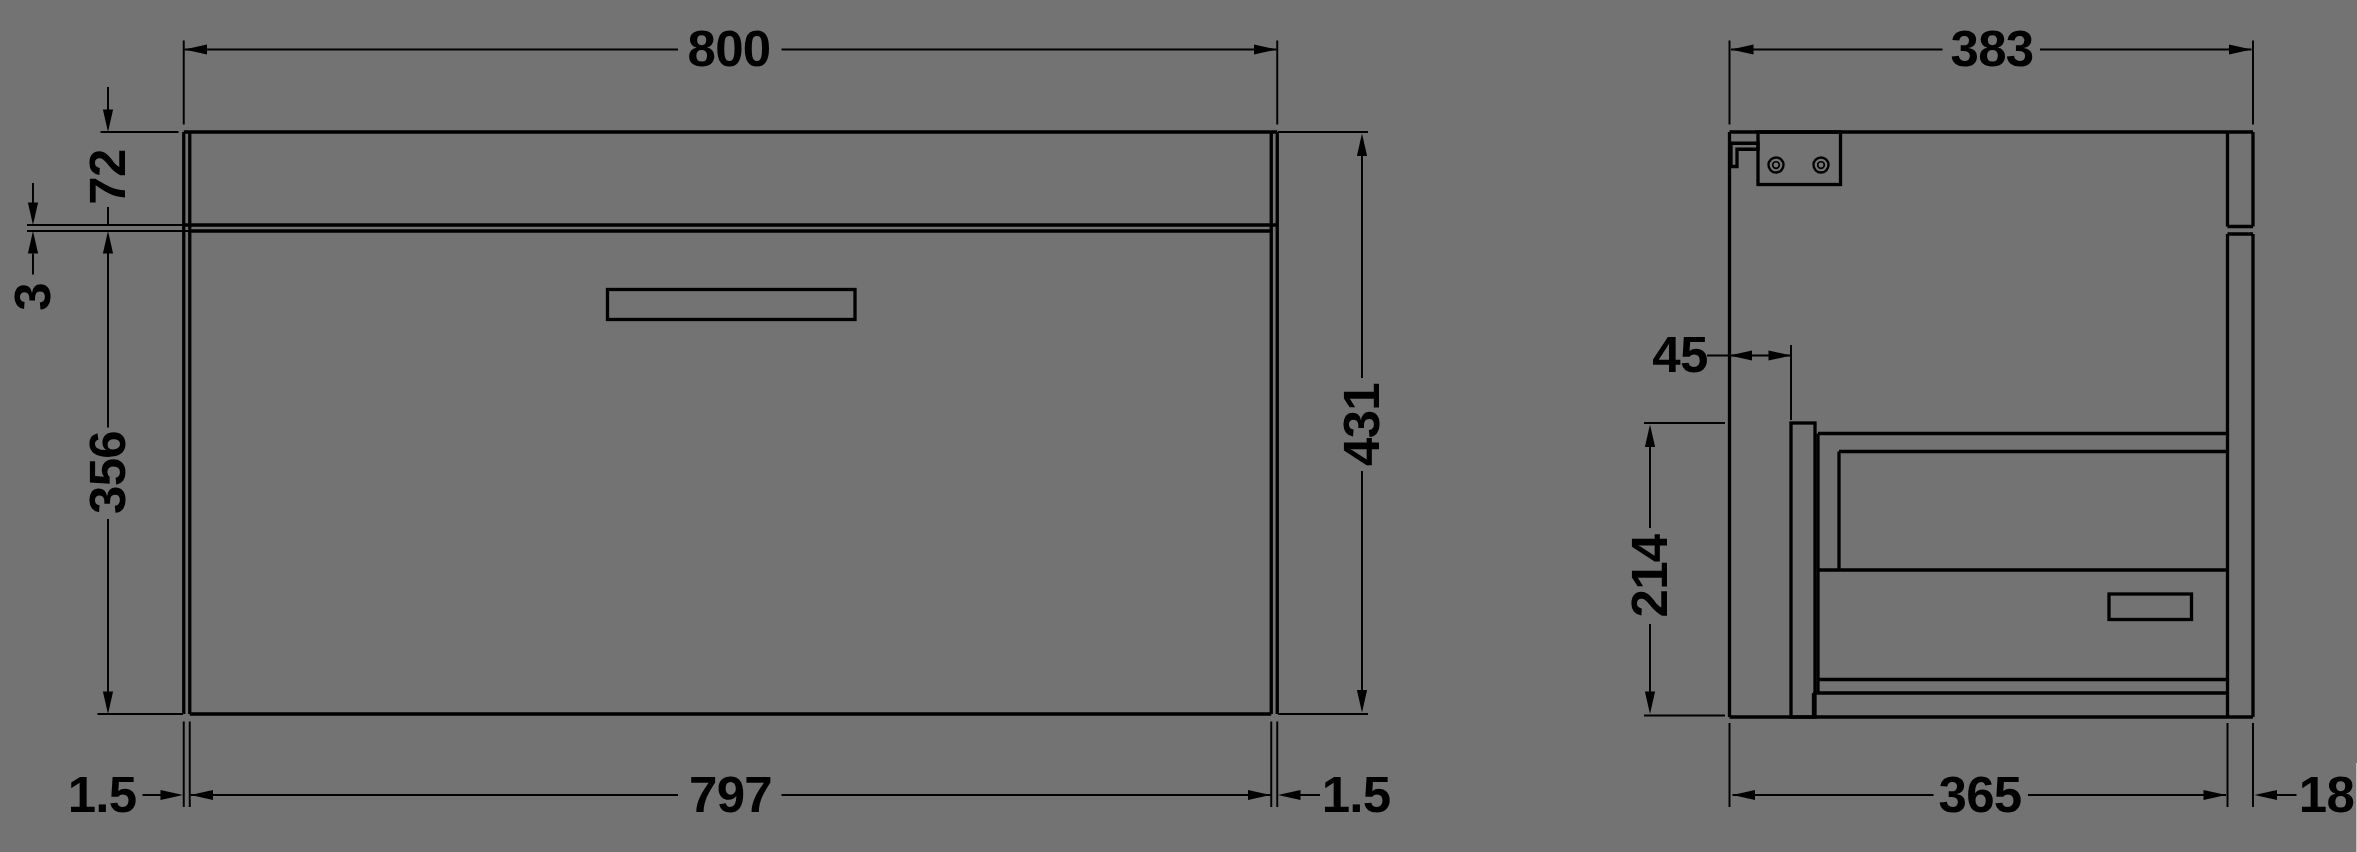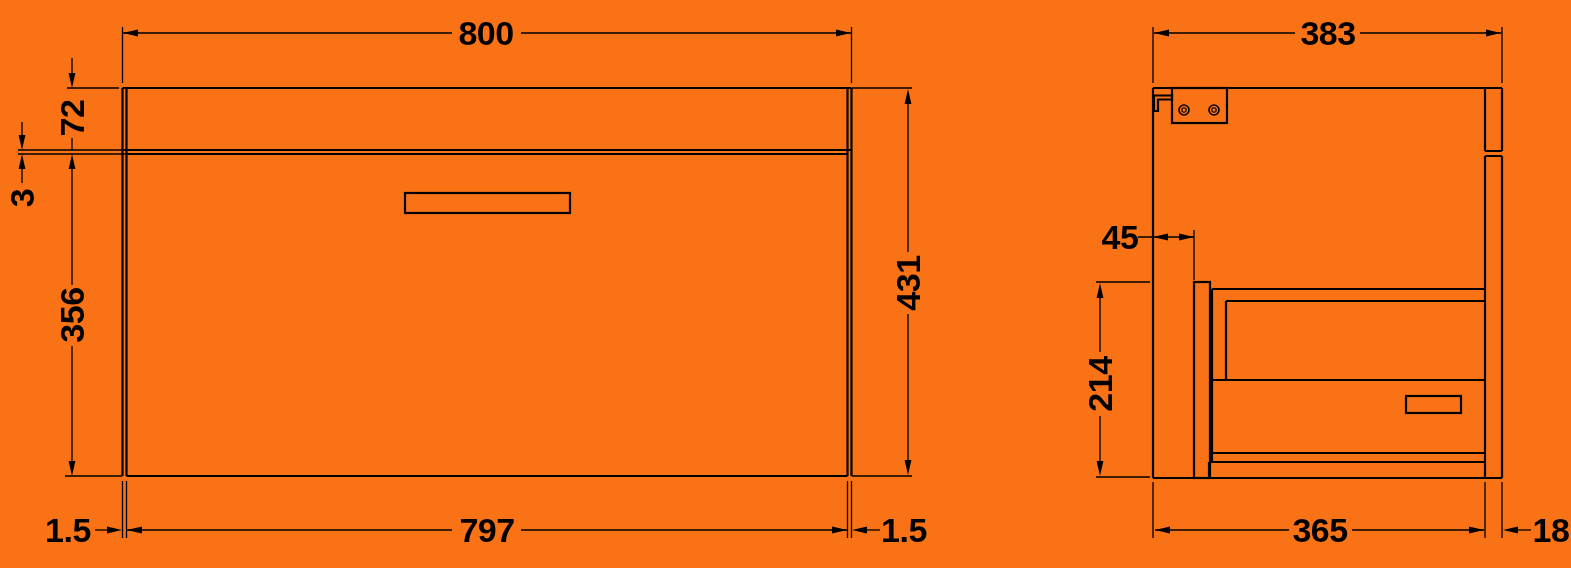--- a/index.html
+++ b/index.html
@@ -1,16 +1,16 @@
 <!DOCTYPE html>
 <html><head>
 <meta charset="utf-8">
 <style>
   html,body{margin:0;padding:0;background:#ffffff;}
-  .stage{width:1571px;height:568px;background:#f97316;position:relative;}
+  .stage{width:1571px;height:568px;background:#737373;position:relative;}
   svg{display:block;}
   .ol{stroke:#000000;stroke-width:2.2;fill:none;stroke-linecap:butt;}
   .tl{stroke:#000000;stroke-width:1.3;fill:none;stroke-linecap:butt;}
   .ah{fill:#000000;stroke:none;}
   .c1{stroke:#000000;stroke-width:1.6;fill:none;}
   .c2{stroke:#000000;stroke-width:1.1;fill:none;}
   text{font-family:"Liberation Sans",sans-serif;font-weight:700;font-size:34px;fill:#000000;
        text-anchor:middle;dominant-baseline:central;letter-spacing:-0.5px;}
 </style>
 </head>

